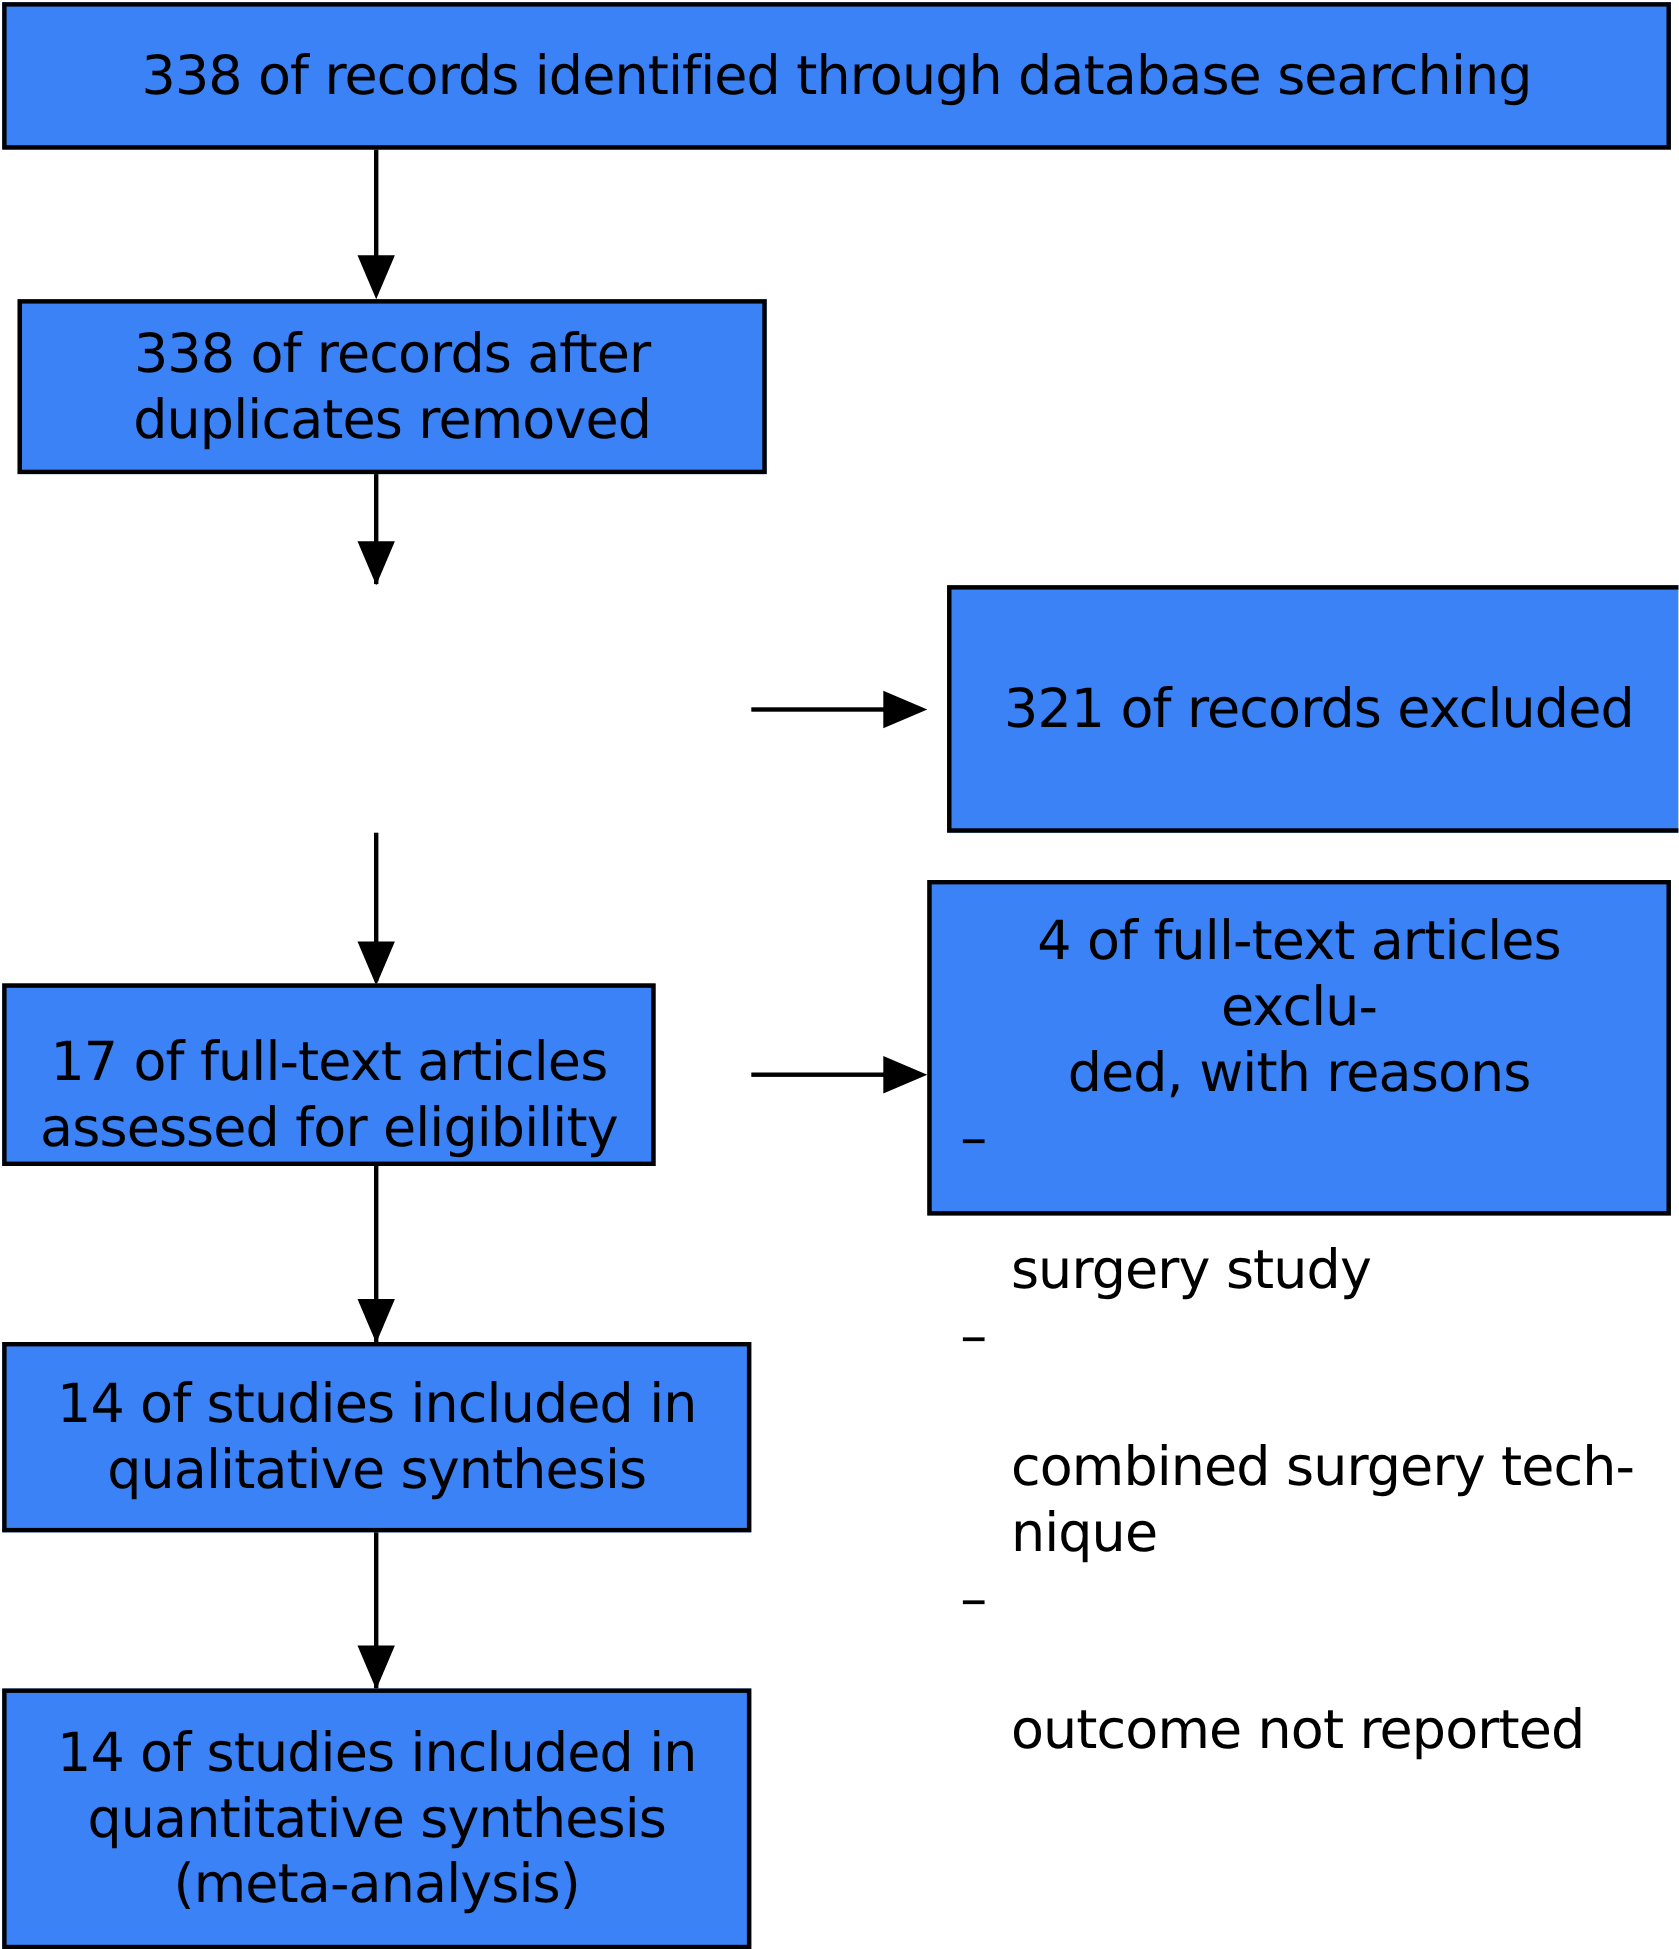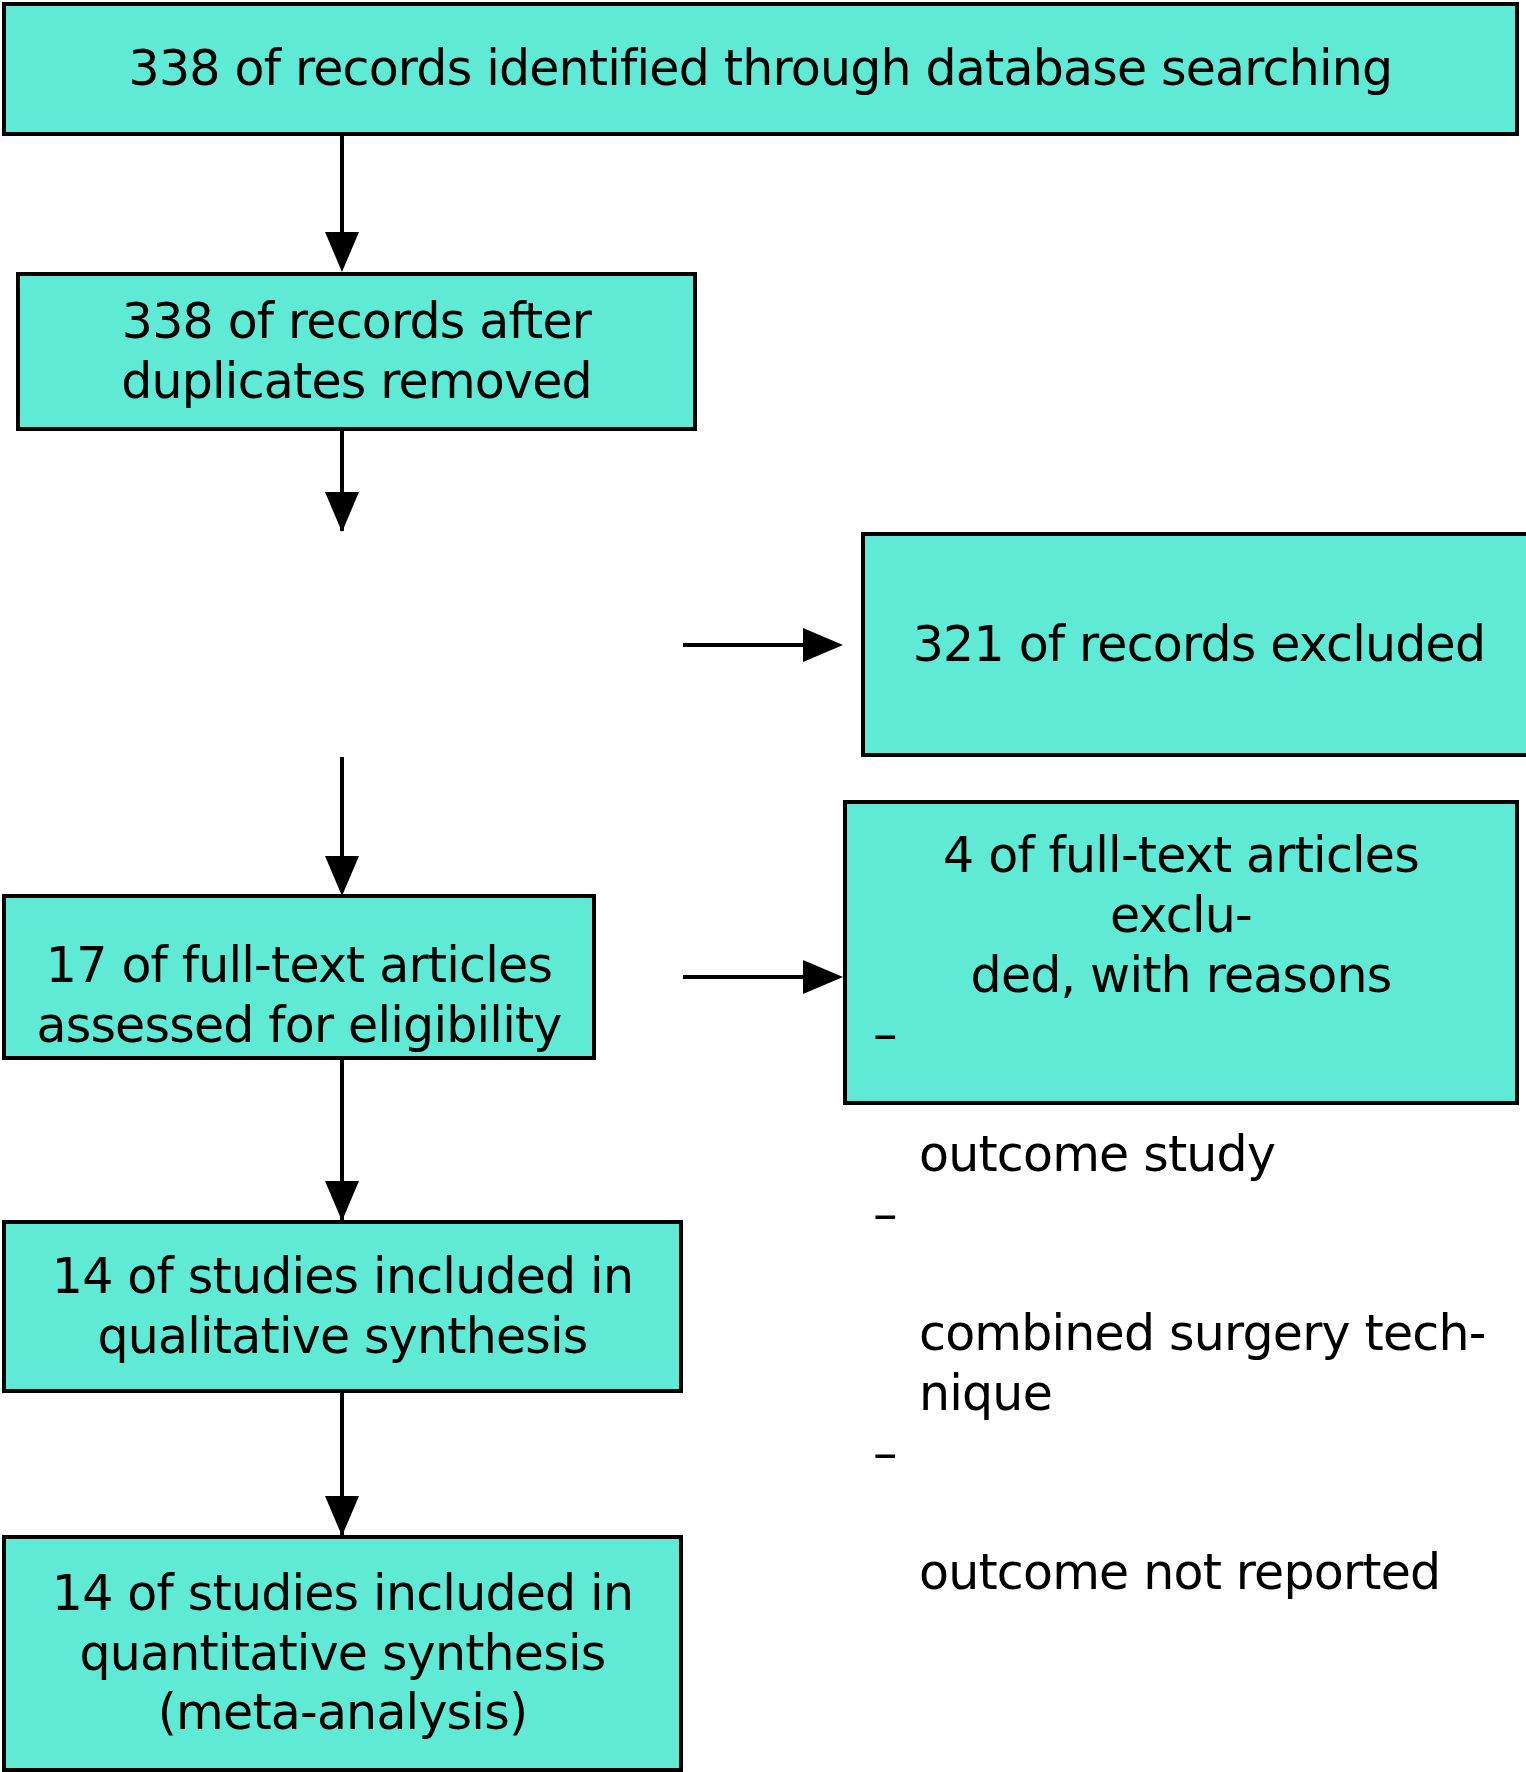--- a/index.html
+++ b/index.html
@@ -15,21 +15,21 @@
     position: relative;
     width: 1526px;
     height: 1772px;
     background: #ffffff;
     overflow: hidden;
   }
   .box {
     position: absolute;
     box-sizing: border-box;
     border: 4px solid #000000;
-    background: #5eead4;
+    background: #3b82f6;
     display: flex;
     align-items: center;
     justify-content: center;
   }
   .box-text {
     font-size: 49px;
     line-height: 1.22;
     text-align: center;
     white-space: pre-line;
     font-family: "DejaVu Sans", sans-serif;
@@ -134,21 +134,21 @@
 
   <div class="hline" style="left:683px; top:975px; width:125px;"></div>
   <div class="arrow-right" style="left:803px; top:960px;"></div>
 
   <div class="box reasons" style="left:843px; top:800px; width:676px; height:305px;">
     <div class="reasons-head">4 of full-text articles exclu-
 ded, with reasons</div>
     <ul class="reasons-list">
       <li>
         <span class="dash">–</span>
-        <span>outcome study</span>
+        <span>surgery study</span>
       </li>
       <li>
         <span class="dash">–</span>
         <span>combined surgery tech-
 nique</span>
       </li>
       <li>
         <span class="dash">–</span>
         <span>outcome not reported</span>
       </li>

